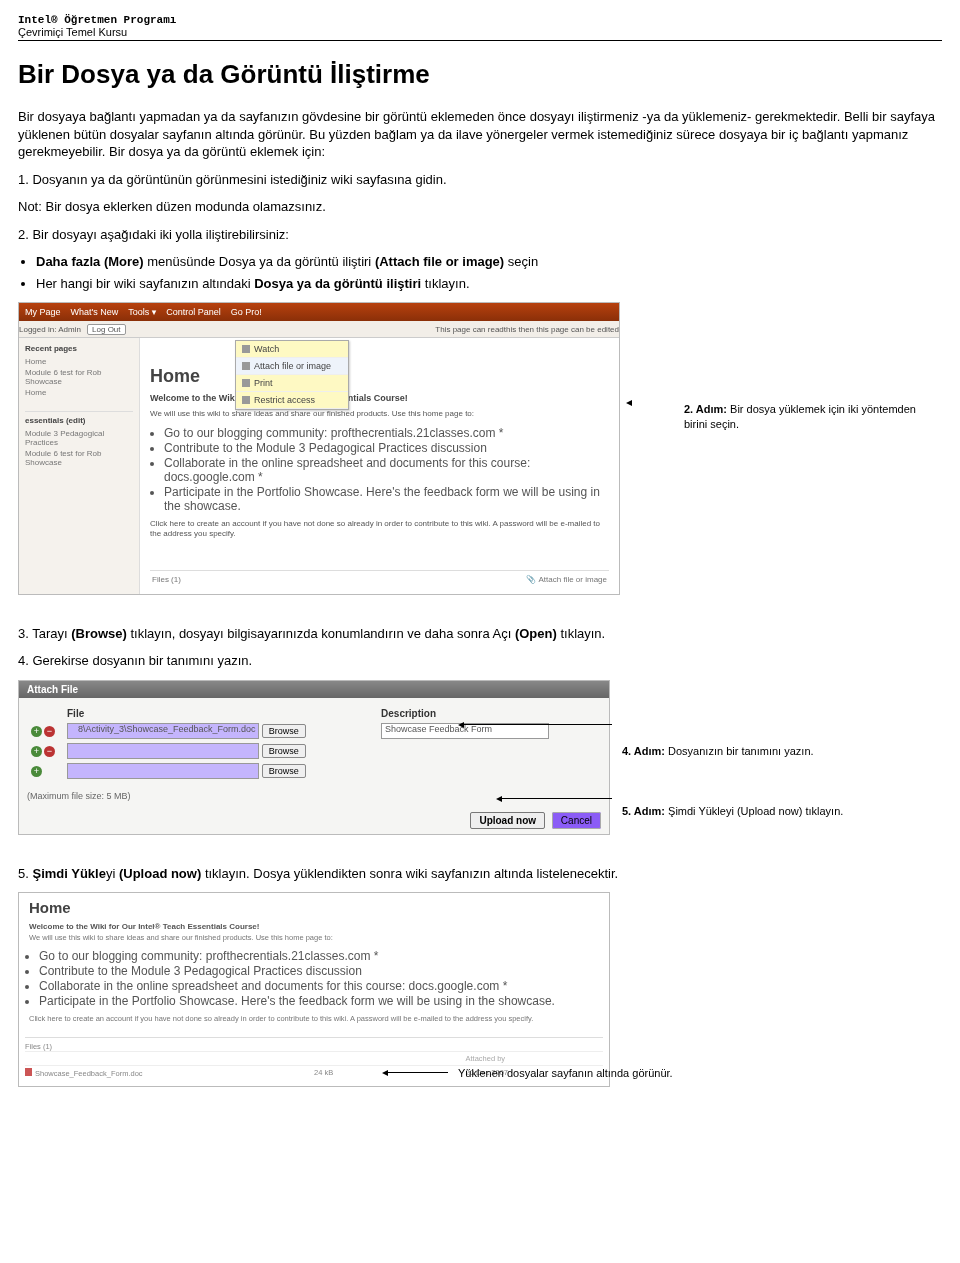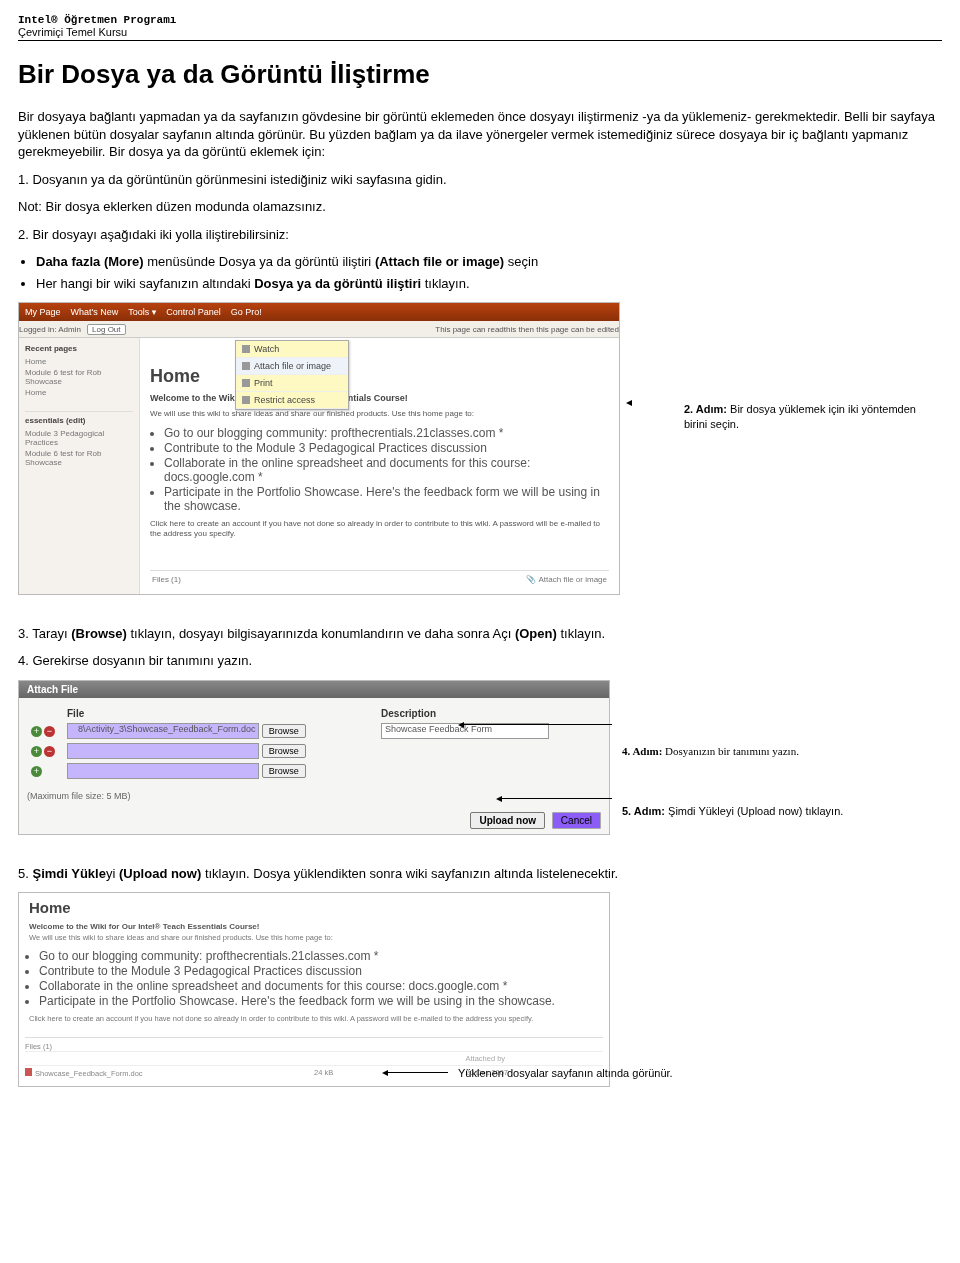--- a/index.html
+++ b/index.html
@@ -15,21 +15,21 @@
   .header-line-2 { font-weight: normal; font-size: 11px; border-bottom: 1px solid #000; padding-bottom: 2px; margin-bottom: 18px; }
   h1 { font-size: 26px; font-weight: bold; margin: 16px 0 18px 0; }
   p { margin: 10px 0; line-height: 1.35; }
   .note-bold { font-weight: normal; text-align: center; }
   ul.bullets { list-style-type: disc; padding-left: 18px; margin: 8px 0; }
   ul.bullets li { margin: 4px 0; line-height: 1.35; }
   .strong { font-weight: bold; }
   .figure-row { display: flex; align-items: flex-start; gap: 12px; margin: 10px 0 30px 0; }
   .figure-row .fig { flex: 0 0 auto; }
   .figure-row .caption { font-size: 11px; line-height: 1.3; margin-top: 64px; }
-  .caption-4 { margin-top: 28px; font-family: Liberation Serif, serif; }
+  .caption-4 { margin-top: 28px; }
 
   
   .wiki-shot {
     width: 600px;
     border: 1px solid #bbb;
     background: #fff;
     font-size: 9px;
     font-family: Arial, sans-serif;
     color: #333;
   }

